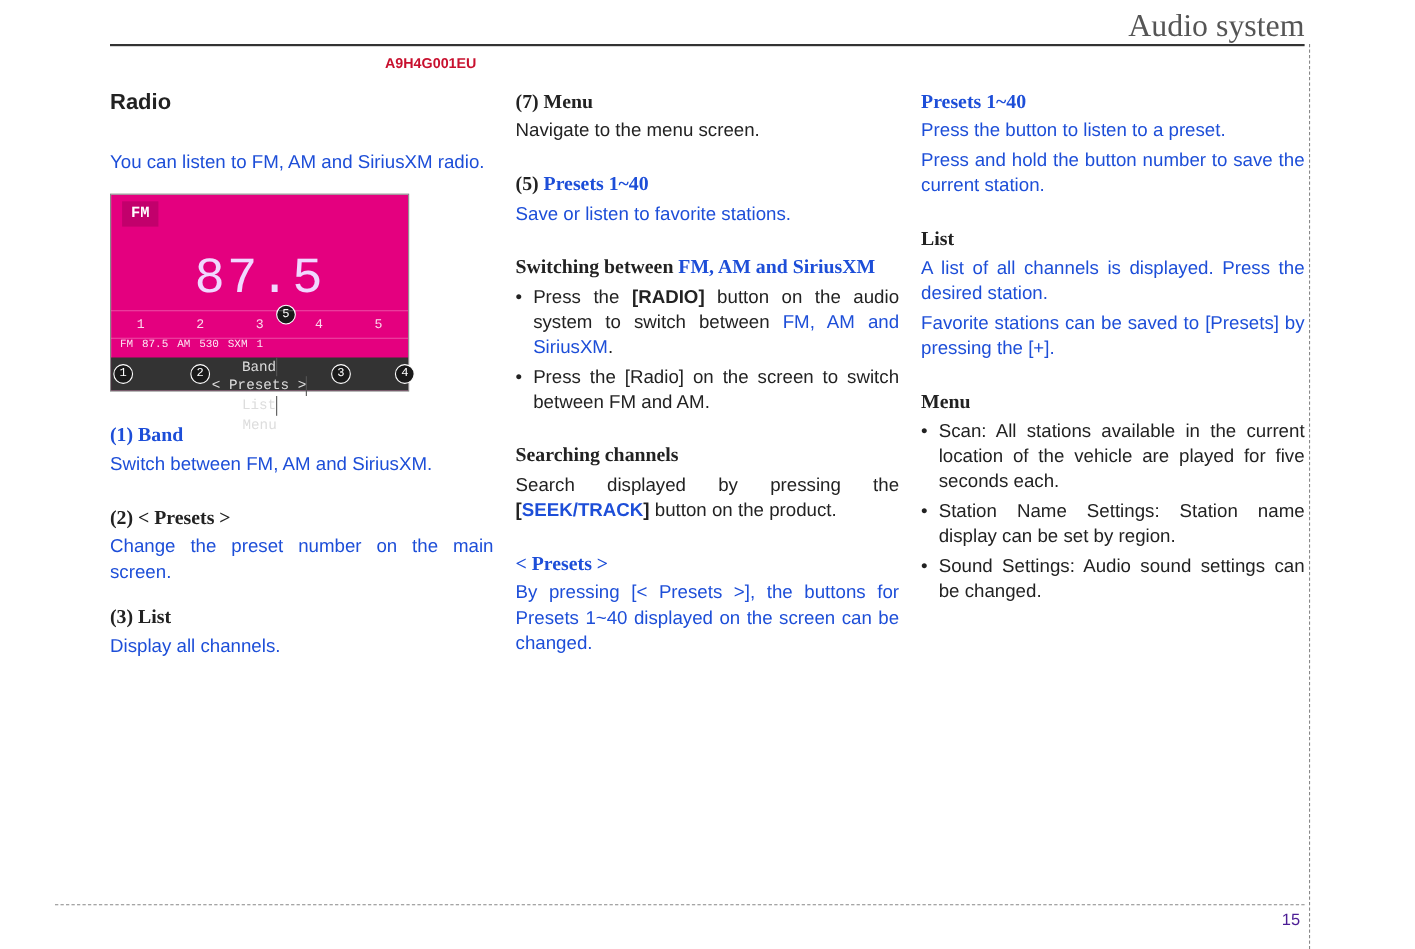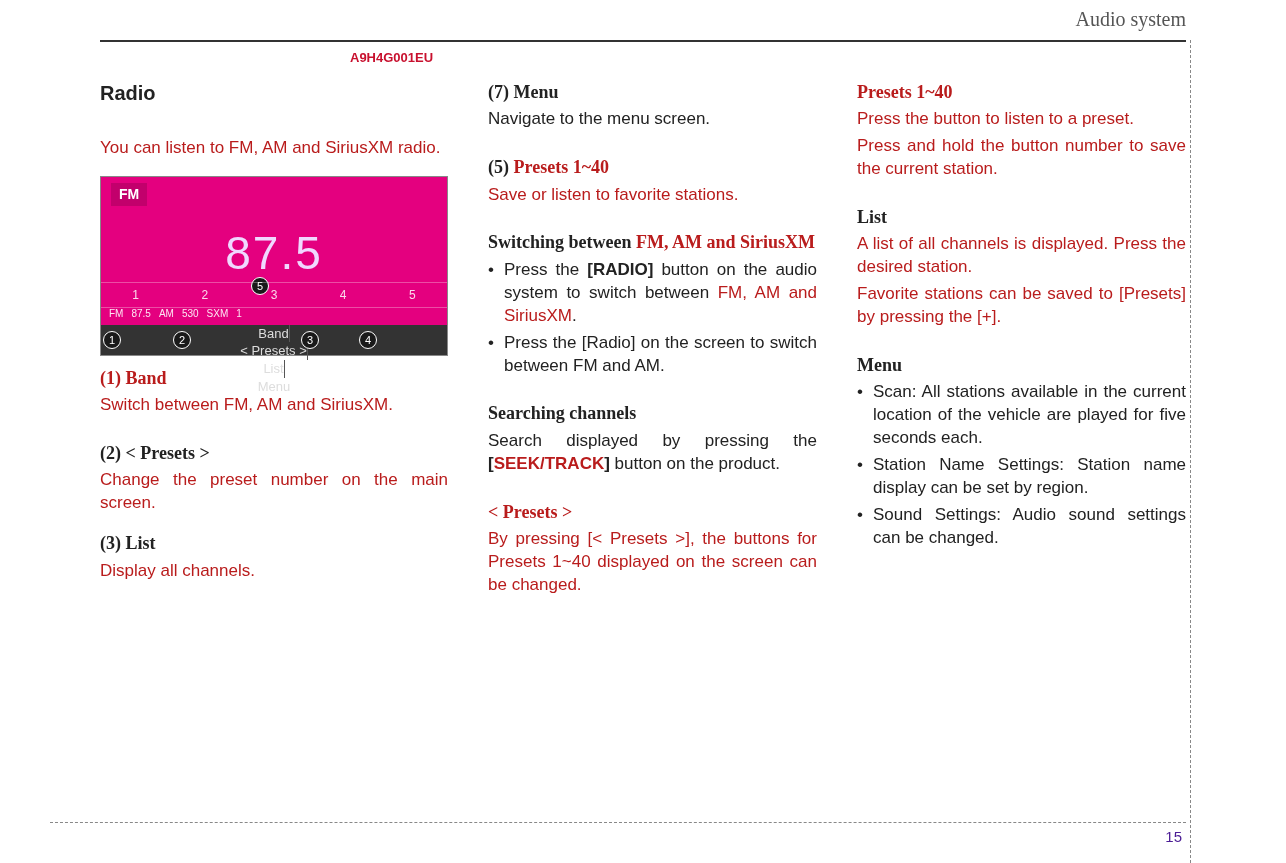--- a/index.html
+++ b/index.html
@@ -9,21 +9,21 @@
     background: #fff;
     font-family: Arial, Helvetica, sans-serif;
     color: #222;
     position: relative;
   }
   .header-title {
     position: absolute;
     top: 8px;
     right: 100px;
     font-family: "Times New Roman", serif;
-    font-size: 20px;
+    font-size: 29px;
     color: #555;
   }
   .header-rule {
     position: absolute;
     top: 40px;
     left: 100px;
     right: 100px;
     border-top: 2px solid #333;
   }
   .doc-code {
@@ -33,49 +33,49 @@
     font-size: 13px;
     color: #c8102e;
     font-weight: bold;
   }
   .columns {
     position: absolute;
     top: 80px;
     left: 100px;
     right: 100px;
     display: flex;
-    gap: 40px;
+    gap: 20px;
   }
   .col { flex: 1; font-size: 17px; line-height: 1.35; }
   .col p { margin-bottom: 4px; text-align: justify; }
   .section-title {
     font-family: Arial, sans-serif;
     font-size: 20px;
     font-weight: bold;
     margin-bottom: 18px;
   }
-  .red { color: #b91c1c; }
+  .red { color: #1d4ed8; }
   .serif-bold { font-family: "Times New Roman", serif; font-weight: bold; font-size: 18px; }
   .spacer-sm { height: 12px; }
   .spacer-md { height: 20px; }
   .bold { font-weight: bold; }
   ul.bullets { list-style: none; padding-left: 0; }
   ul.bullets li { position: relative; padding-left: 16px; text-align: justify; margin-bottom: 4px; }
   ul.bullets li::before { content: "•"; position: absolute; left: 0; }
 
   
   .radio-screen {
-    width: 348px;
+    width: 272px;
     height: 180px;
     background: linear-gradient(#e4007f 0%, #e4007f 100%);
     border: 1px solid #888;
-    margin-bottom: 10px;
+    margin-bottom: 27px;
     position: relative;
     color: #fff;
-    font-family: Liberation Sans, sans-serif;
+    font-family: Liberation Mono, monospace;
   }
   .rs-top {
     position: absolute; top: 6px; left: 10px;
     font-size: 14px; font-weight: bold;
     background: rgba(0,0,0,0.15);
     padding: 2px 8px;
   }
   .rs-freq {
     position: absolute; top: 45px; left: 0; right: 0;
     text-align: center; font-size: 46px; letter-spacing: 2px;

